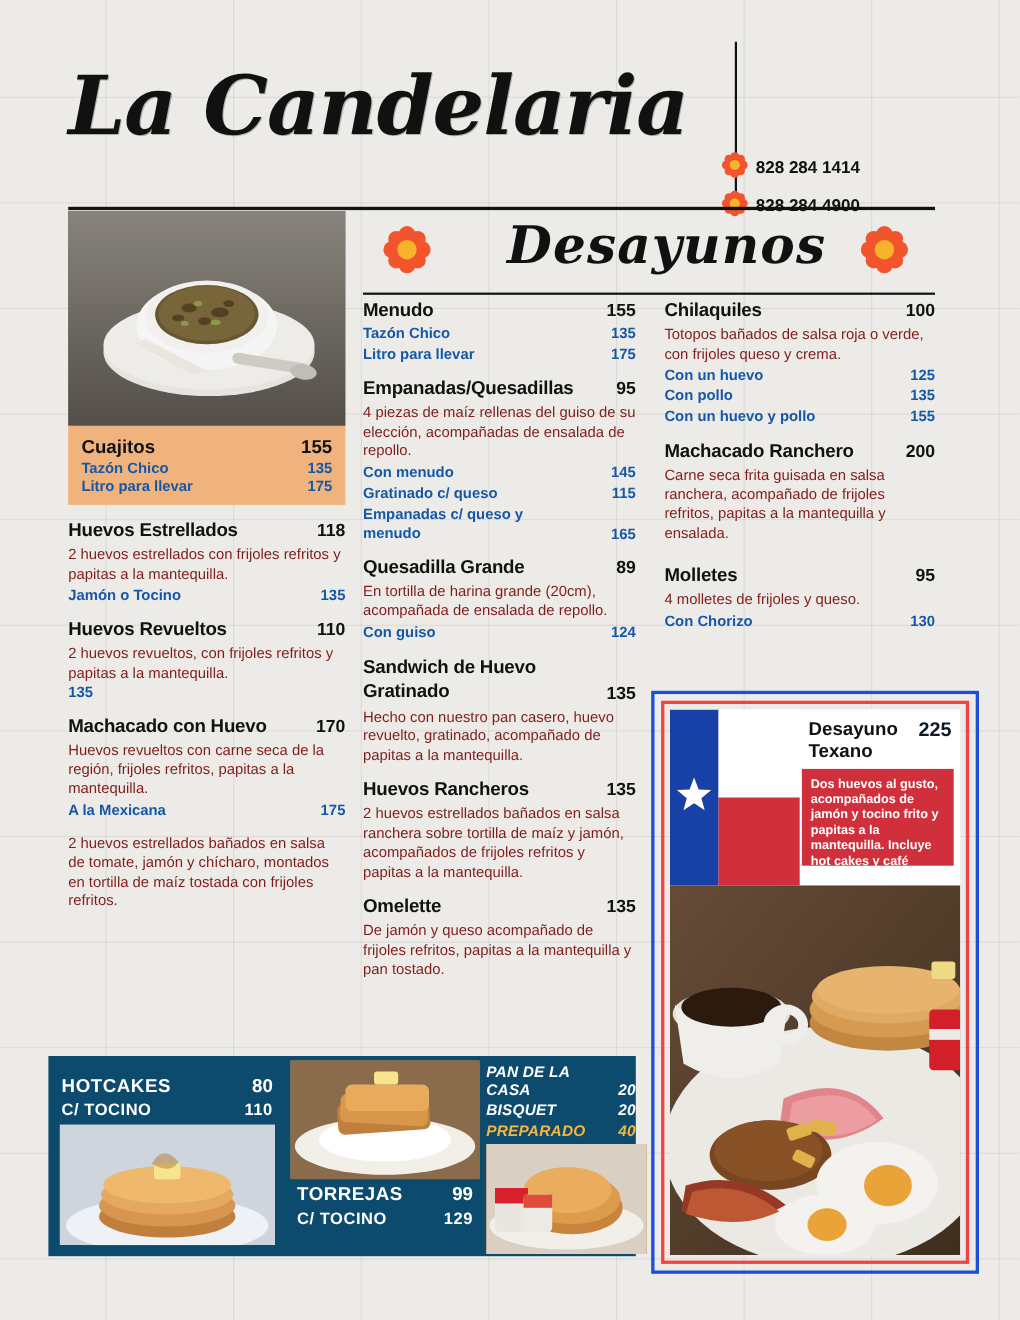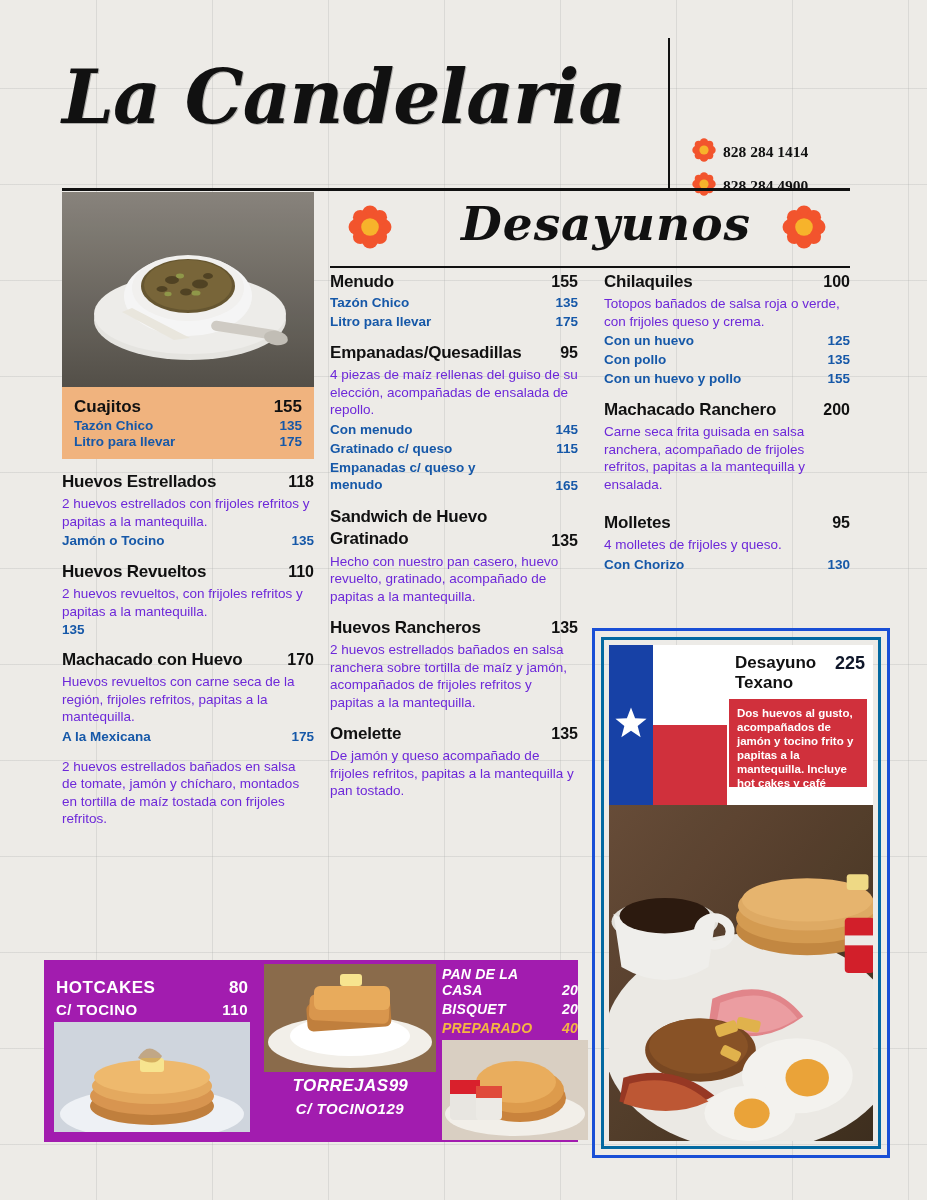--- a/index.html
+++ b/index.html
@@ -37,21 +37,21 @@
     text-shadow: 1px 1px 0 rgba(0,0,0,.25);
   }
   .hdr-divider {
     position:absolute; left:668px; top:28px; width:2px; height:150px;
     background:#111;
   }
   .addr {
     position:absolute; left:684px; top:34px; width:230px;
     font-size:13.5px; line-height:19px; color:#111; font-weight:600;
   }
-  .phones { position:absolute; left:692px; top:128px;font-family:Liberation Serif, serif; }
+  .phones { position:absolute; left:656px; top:128px; }
   .phone-row { display:flex; align-items:center; gap:7px; margin-bottom:6px; }
   .phone-num { font-size:15.5px; font-weight:700; color:#111; }
   .hdr-rule { position:absolute; left:62px; top:178px; width:788px; height:3px; background:#111; }
 
   
   .flower { position:relative; display:inline-block; }
 
   
   .desayunos-title {
     position:absolute; left:330px; top:196px; width:520px; text-align:center;
@@ -74,68 +74,68 @@
   .cuaj-title .nm { font-size:17px; font-weight:700; color:#111; }
   .cuaj-title .pr { font-size:17px; font-weight:700; color:#111; }
   .cuaj-sub { display:flex; justify-content:space-between; padding:1px 12px 0 12px; }
   .cuaj-sub .nm { font-size:13.5px; font-weight:700; color:#1658a8; }
   .cuaj-sub .pr { font-size:13.5px; font-weight:700; color:#1658a8; }
 
   .item { margin-top:13px; }
   .item-head { display:flex; justify-content:space-between; align-items:baseline; }
   .item-name { font-size:17px; font-weight:700; color:#111; letter-spacing:-.2px; }
   .item-price { font-size:16px; font-weight:700; color:#111; }
-  .item-desc { font-size:13.5px; line-height:17.5px; color:#6d28d9; margin-top:3px; font-weight:400;}
+  .item-desc { font-size:13.5px; line-height:17.5px; color:#7f1d1d; margin-top:3px; font-weight:400;}
   .sub-row { display:flex; justify-content:space-between; align-items:baseline; margin-top:2px; }
   .sub-name { font-size:13.5px; font-weight:700; color:#1658a8; line-height:17px; }
   .sub-price { font-size:13.5px; font-weight:700; color:#1658a8; }
 
   
   .mid-col { position:absolute; left:330px; top:272px; width:248px; }
   
   .right-col { position:absolute; left:604px; top:272px; width:246px; }
 
   .mid-col .item:first-child, .right-col .item:first-child { margin-top:0; }
 
   
   .texas-box {
     position:absolute; left:592px; top:628px; width:298px; height:530px;
     border:3px solid #1a4fd6; padding:6px; background:transparent;
   }
-  .texas-inner { width:100%; height:100%; border:3px solid #0369a1; padding:5px; }
+  .texas-inner { width:100%; height:100%; border:3px solid #ef4444; padding:5px; }
   .texas-card { width:100%; height:100%; background:#fff; position:relative; overflow:hidden; }
   .texas-top { display:flex; height:160px; }
   .tx-flag { width:118px; height:160px; display:flex; }
   .tx-flag .blue { width:44px; background:#1741a6; position:relative; }
   .tx-flag .stripes { width:74px; display:flex; flex-direction:column; }
   .tx-flag .white { flex:1; background:#fff; }
   .tx-flag .red { flex:1; background:#d0303c; }
   .tx-star { position:absolute; left:50%; top:50%; transform:translate(-50%,-50%); }
   .tx-right { flex:1; position:relative; }
   .tx-title { display:flex; justify-content:space-between; align-items:flex-start; padding:8px 8px 0 8px; }
   .tx-title .t { font-size:17px; font-weight:700; color:#111; line-height:20px; }
   .tx-title .p { font-size:18px; font-weight:700; color:#0f172a; }
   .tx-desc {
     margin:6px 6px 0 2px; background:#d0303c; color:#fff; font-size:11.5px;
     line-height:14px; font-weight:700; padding:7px 8px; height:88px;
   }
   .texas-photo { position:absolute; left:0; right:0; top:160px; bottom:0; overflow:hidden; background:#5d4a3b; }
 
   
-  .bottom-banner { position:absolute; left:44px; top:960px; width:534px; height:182px; background:#a21caf; }
+  .bottom-banner { position:absolute; left:44px; top:960px; width:534px; height:182px; background:#0c4a6e; }
   .bb-left { position:absolute; left:0; top:0; width:216px; height:182px; }
   .bb-left .row { display:flex; justify-content:space-between; align-items:baseline; padding:0 12px; }
   .bb-hot { font-size:17px; font-weight:700; color:#fff; letter-spacing:.5px; }
   .bb-hot-p { font-size:17px; font-weight:700; color:#fff; }
   .bb-tocino { font-size:15px; font-weight:700; color:#fff; letter-spacing:.5px; }
   .bb-photo1 { position:absolute; left:10px; top:62px; width:196px; height:110px; overflow:hidden; }
   .bb-mid { position:absolute; left:220px; top:4px; width:172px; height:175px; }
   .bb-photo2 { position:absolute; left:0; top:0; width:172px; height:108px; overflow:hidden; background:#b08a5e;}
   .bb-torr { position:absolute; left:0; top:112px; width:172px; }
-  .bb-torr .row { display:flex; justify-content:center; align-items:baseline; padding:0 6px;font-style:italic; }
+  .bb-torr .row { display:flex; justify-content:space-between; align-items:baseline; padding:0 6px; }
   .bb-right { position:absolute; left:398px; top:6px; width:136px; }
   .bb-right .row { display:flex; justify-content:space-between; align-items:flex-end;font-style:italic; }
   .bb-pan { font-size:14px; font-weight:700; color:#fff; letter-spacing:.2px; }
   .bb-prep { font-size:14px; font-weight:700; color:#f5b642; letter-spacing:.2px; }
   .bb-photo3 { position:absolute; left:0; top:74px; width:146px; height:100px; overflow:hidden; background:#c49a62;}
 
   .ph { width:100%; height:100%; display:block; }
 </style>
 </head>
 <body>
@@ -341,20 +341,31 @@
       <div class="sub-row">
         <span class="sub-name">Gratinado c/ queso</span>
         <span class="sub-price">115</span>
       </div>
       <div class="sub-row">
         <span class="sub-name" style="max-width:175px">Empanadas c/ queso y menudo</span>
         <span class="sub-price" style="align-self:flex-end">165</span>
       </div>
     </div>
 
+    <div class="item">
+      <div class="item-head">
+        <span class="item-name">Quesadilla Grande</span>
+        <span class="item-price">89</span>
+      </div>
+      <div class="item-desc">En tortilla de harina grande (20cm), acompañada de ensalada de repollo.</div>
+      <div class="sub-row">
+        <span class="sub-name">Con guiso</span>
+        <span class="sub-price">124</span>
+      </div>
+    </div>
 
     <div class="item">
       <div class="item-head" style="align-items:flex-end">
         <span class="item-name" style="max-width:182px; line-height:22px">Sandwich de Huevo Gratinado</span>
         <span class="item-price">135</span>
       </div>
       <div class="item-desc">Hecho con nuestro pan casero, huevo revuelto, gratinado, acompañado de papitas a la mantequilla.</div>
     </div>
 
     <div class="item">

